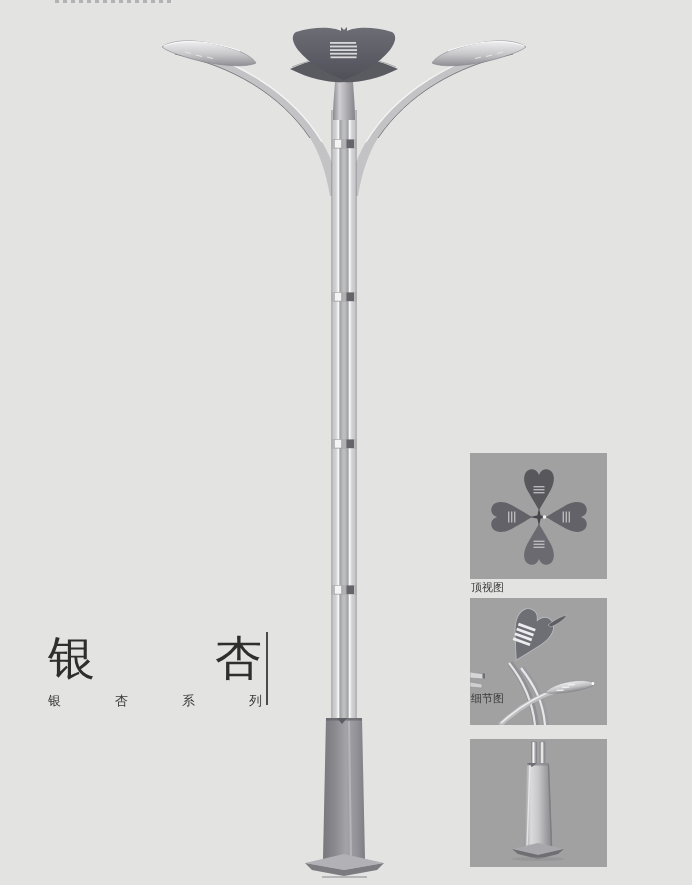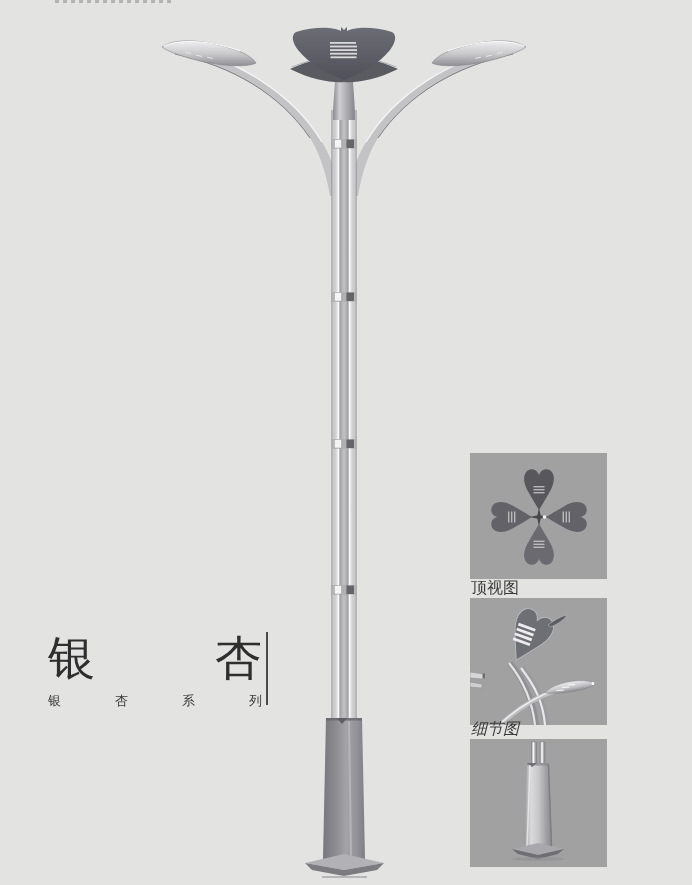--- a/index.html
+++ b/index.html
@@ -28,24 +28,24 @@
   .title-divider{
     position:absolute;left:266px;top:632px;width:2px;height:73px;background:#4b4b4b;
   }
   
   .panel{position:absolute;left:470px;width:137px;background:#a1a1a1;}
   .panel svg{display:block;}
   .panel-1{top:453px;height:126px;}
   .panel-2{top:598px;height:127px;}
   .panel-3{top:739px;height:128px;}
   .panel-label{
-    position:absolute;left:471px;font-size:16px;color:#3b3b3b;line-height:13px;
+    position:absolute;left:471px;font-size:11px;color:#3b3b3b;line-height:13px;
   }
   .panel-label-1{top:581px;}
-  .panel-label-2{top:722px;font-style:italic;}
+  .panel-label-2{top:692px;}
 </style>
 </head>
 <body>
 
 <div class="clipped-header"></div>
 
 <svg class="main-figure" viewBox="0 0 692 885" xmlns="http://www.w3.org/2000/svg">
   <defs>
     <linearGradient id="gPole" x1="0" y1="0" x2="1" y2="0">
       <stop offset="0" stop-color="#85858a"></stop>

